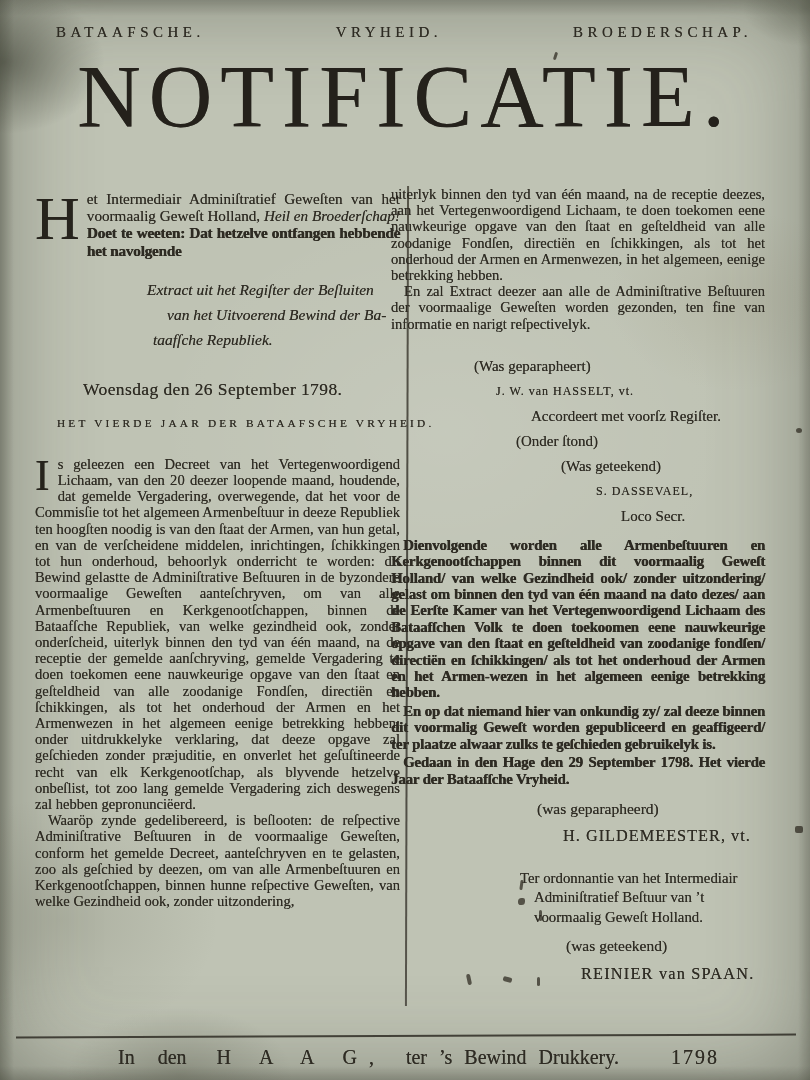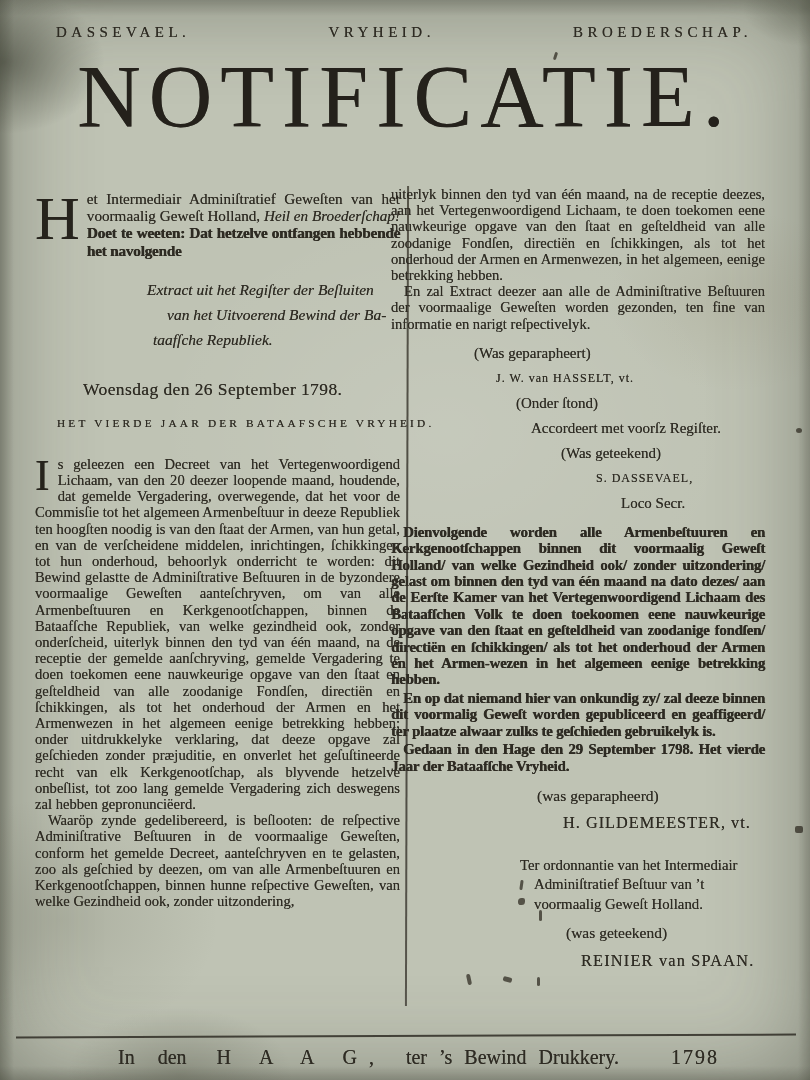--- a/index.html
+++ b/index.html
@@ -52,21 +52,21 @@
   .it{font-style:italic;}
   .blackletter{font-weight:bold;letter-spacing:-0.2px;text-shadow:0.45px 0 0 currentColor;}
   .extract-block{font-style:italic;font-size:15.5px;line-height:25px;margin:18px 0 0 112px;}
   .extract-l2{margin-left:20px;}
   .extract-l3{margin-left:6px;font-family:Liberation Serif, serif;}
   .date-line{margin:27px 0 0 48px;font-size:17.5px;letter-spacing:0.4px;}
   .year-line{margin:17px 0 0 22px;font-size:11.3px;letter-spacing:3.2px;white-space:nowrap;}
   .body1{margin-top:27px;}
   .para-indent{text-indent:13px;}
   
-  .sig-block{margin-top:9px;font-size:15px;}
+  .sig-block{margin-top:22px;font-size:15px;}
   .sig-line{line-height:25px;white-space:nowrap;}
   .sig-name{font-size:12px;letter-spacing:1px;}
   .m-paraph1{margin-left:83px;}
   .m-hasselt{margin-left:105px;}
   .m-onder{margin-left:125px;}
   .m-accord{margin-left:140px;}
   .m-geteekend{margin-left:170px;}
   .m-dassevael{margin-left:205px;}
   .m-loco{margin-left:230px;}
   .bl-para{font-weight:bold;font-size:14.8px;line-height:16.4px;text-align:justify;
@@ -100,21 +100,21 @@
   .sm7{left:554px;top:52px;width:3px;height:8px;transform:rotate(18deg);}
   .sm8{left:795px;top:826px;width:8px;height:7px;}
   .sm9{left:796px;top:428px;width:6px;height:5px;border-radius:50%;}
 </style>
 </head>
 <body>
 
 <div class="page">
 
   <div class="motto-row">
-    <span>DASSEVAEL.</span>
+    <span>BATAAFSCHE.</span>
     <span>VRYHEID.</span>
     <span>BROEDERSCHAP.</span>
   </div>
   <div class="main-title">NOTIFICATIE.</div>
 
   <div class="columns">
     <div class="column-divider"></div>
 
     <div class="col-left">
       <p class="opening" style="margin:4px 0 0 0;">
@@ -136,22 +136,22 @@
       <p class="body-text para-indent" style="margin:0;">Waaröp zynde gedelibereerd, is beſlooten: de reſpective Adminiſtrative Beſtuuren in de voormaalige Geweſten, conform het gemelde Decreet, aanteſchryven en te gelasten, zoo als geſchied by deezen, om van alle Armenbeſtuuren en Kerkgenootſchappen, binnen hunne reſpective Geweſten, van welke Gezindheid ook, zonder uitzondering,</p>
     </div>
 
     <div class="col-right">
       <p class="body-text" style="margin:0;">uiterlyk binnen den tyd van één maand, na de receptie deezes, aan het Vertegenwoordigend Lichaam, te doen toekomen eene nauwkeurige opgave van den ſtaat en geſteldheid van alle zoodanige Fondſen, directiën en ſchikkingen, als tot het onderhoud der Armen en Armenwezen, in het algemeen, eenige betrekking hebben.</p>
       <p class="body-text para-indent" style="margin:0;">En zal Extract deezer aan alle de Adminiſtrative Beſtuuren der voormaalige Geweſten worden gezonden, ten fine van informatie en narigt reſpectivelyk.</p>
 
       <div class="sig-block">
         <div class="sig-line m-paraph1">(Was geparapheert)</div>
         <div class="sig-line sig-name m-hasselt">J. W. van HASSELT, vt.</div>
+        <div class="sig-line m-accord">Accordeert met voorſz Regiſter.</div>
         <div class="sig-line m-onder">(Onder ſtond)</div>
-        <div class="sig-line m-accord">Accordeert met voorſz Regiſter.</div>
         <div class="sig-line m-geteekend">(Was geteekend)</div>
         <div class="sig-line sig-name m-dassevael">S. DASSEVAEL,</div>
         <div class="sig-line m-loco">Loco Secr.</div>
       </div>
 
       <p class="bl-para bl1" style="margin-bottom:0;">Dienvolgende worden alle Armenbeſtuuren en Kerkgenootſchappen binnen dit voormaalig Geweſt Holland/ van welke Gezindheid ook/ zonder uitzondering/ gelast om binnen den tyd van één maand na dato dezes/ aan de Eerſte Kamer van het Vertegenwoordigend Lichaam des Bataafſchen Volk te doen toekoomen eene nauwkeurige opgave van den ſtaat en geſteldheid van zoodanige fondſen/ directiën en ſchikkingen/ als tot het onderhoud der Armen en het Armen-wezen in het algemeen eenige betrekking hebben.</p>
       <p class="bl-para bl2" style="margin-bottom:0;">En op dat niemand hier van onkundig zy/ zal deeze binnen dit voormalig Geweſt worden gepubliceerd en geaffigeerd/ ter plaatze alwaar zulks te geſchieden gebruikelyk is.</p>
       <p class="bl-para bl3" style="margin-bottom:0;">Gedaan in den Hage den 29 September 1798. Het vierde Jaar der Bataafſche Vryheid.</p>
 
       <div class="sig3-paraph">(was geparapheerd)</div>

